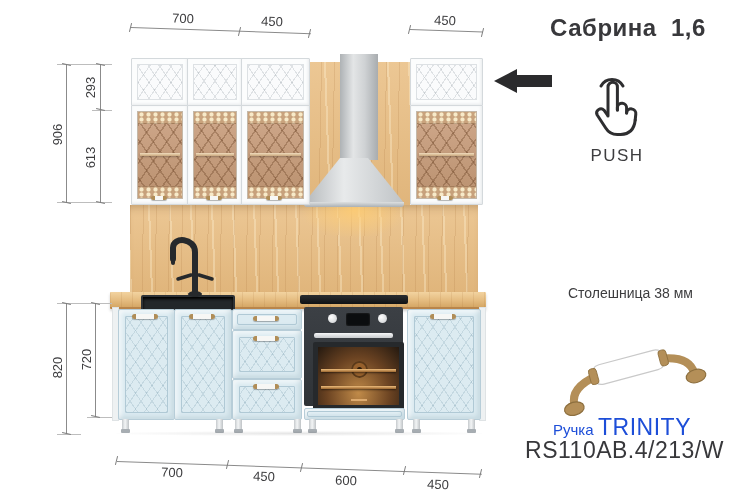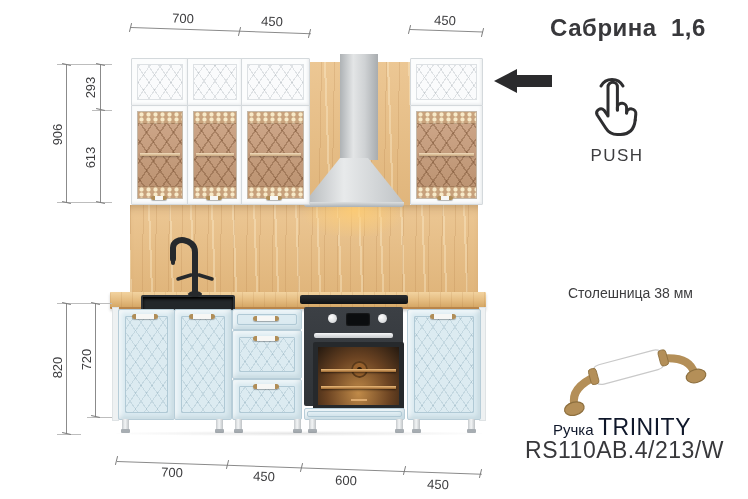--- a/index.html
+++ b/index.html
@@ -119,21 +119,21 @@
   .title { position:absolute; left:528px; top:14px; width:200px; text-align:center;
            font-size:24px; font-weight:600; letter-spacing:0.5px; color:#38383b; white-space:pre; }
   .arrow-tri { position:absolute; left:494px; top:69px; width:0; height:0;
            border-top:12px solid transparent; border-bottom:12px solid transparent;
            border-right:23px solid #2b2b2d; }
   .arrow-shaft { position:absolute; left:516px; top:75px; width:36px; height:12px; background:#2b2b2d; }
   .push-text { position:absolute; width:110px; text-align:center; font-size:17px;
            letter-spacing:1.5px; color:#3d3d3f; }
   .note { position:absolute; left:538px; top:285px; width:185px; text-align:center;
            font-size:14px; color:#3d3d3f; }
-  .handle-caption { position:absolute; left:527px; top:414px; width:190px; text-align:center; color:#0f172a; }
+  .handle-caption { position:absolute; left:527px; top:414px; width:190px; text-align:center; color:#1d4ed8; }
   .handle-caption .small { font-size:15px; }
   .handle-caption .big   { font-size:23px; letter-spacing:0.5px; }
   .handle-model { position:absolute; left:522px; top:437px; width:205px; text-align:center;
            font-size:23px; letter-spacing:0.5px; color:#38383b; }
 </style>
 </head>
 <body>
 
 <div id="canvas">
 

